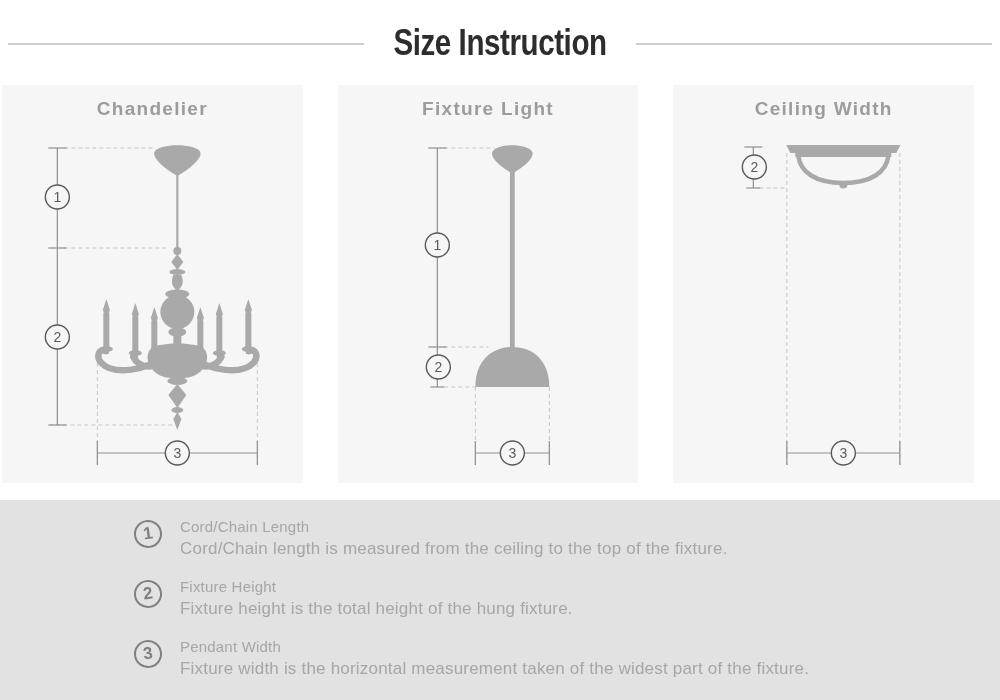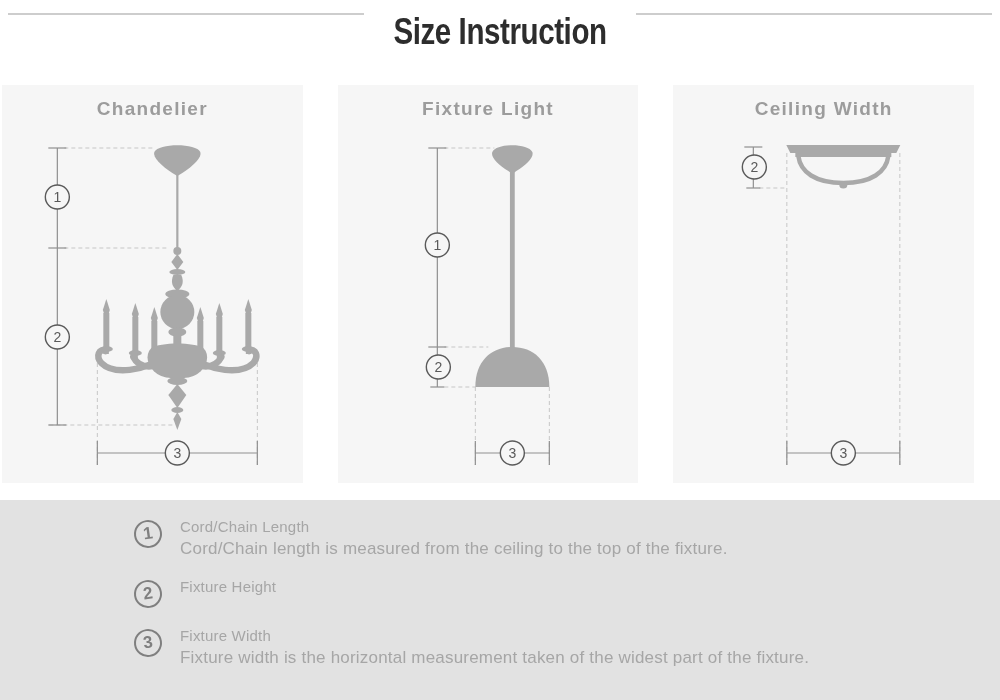--- a/index.html
+++ b/index.html
@@ -5,22 +5,22 @@
   :root{
     --title:#2d2d2d; --divider:#cdcdcd; --panel-bg:#f6f6f6; --heading:#9c9c9c;
     --silhouette:#a9a9a9; --dimension:#8f8f8f; --dashed:#c6c6c6; --marker:#5a5a5a;
     --legend-bg:#e2e2e2; --legend-text:#a6a6a6; --legend-circle:#7f7f7f;
   }
   *{margin:0;padding:0;box-sizing:border-box;}
   html,body{background:#fff;}
   .canvas{position:relative;width:1000px;height:700px;background:#fff;overflow:hidden;
           font-family:"Liberation Sans",sans-serif;}
   
-  .header{position:absolute;top:11px;left:0;width:100%;height:85px;display:flex;
-          align-items:flex-start;padding:0 8px;}
+  .header{position:absolute;top:0;left:0;width:100%;height:85px;display:flex;
+          align-items:center;padding:0 8px;}
   .hline{flex:1;height:2px;background:var(--divider);margin-top:2px;}
   .page-title{font-size:36px;font-weight:bold;color:var(--title);letter-spacing:-.5px;
               transform:scaleX(.82);white-space:nowrap;margin:0 6px;}
   
   .panels{position:absolute;top:85px;left:2px;width:972px;height:398px;display:flex;gap:35px;}
   .panel{position:relative;flex:1;background:var(--panel-bg);}
   .panel h2{position:absolute;top:13px;width:100%;text-align:center;font-size:19px;
             font-weight:bold;letter-spacing:1.3px;color:var(--heading);}
   .panel svg{position:absolute;inset:0;width:100%;height:100%;}
   .sil{fill:var(--silhouette);stroke:none;}
@@ -205,24 +205,25 @@
       <span class="legend-num">1</span>
       <div class="legend-text">
         <div class="legend-title">Cord/Chain Length</div>
         <div class="legend-desc">Cord/Chain length is measured from the ceiling to the top of the fixture.</div>
       </div>
     </div>
     <div class="legend-item">
       <span class="legend-num">2</span>
       <div class="legend-text">
         <div class="legend-title">Fixture Height</div>
+        <div class="legend-desc">Fixture height is the total height of the hung fixture.</div>
       </div>
     </div>
     <div class="legend-item">
       <span class="legend-num">3</span>
       <div class="legend-text">
-        <div class="legend-title">Fixture Width</div>
+        <div class="legend-title">Pendant Width</div>
         <div class="legend-desc">Fixture width is the horizontal measurement taken of the widest part of the fixture.</div>
       </div>
     </div>
   </div>
 
 </div>
 
 </body></html>

